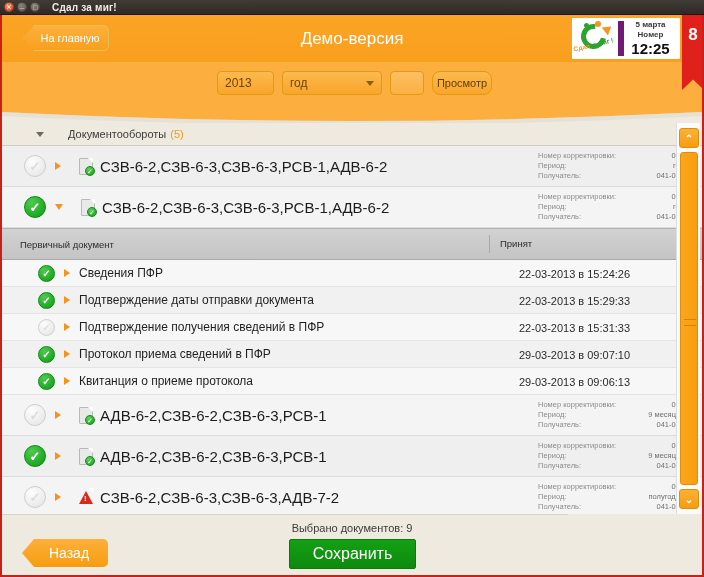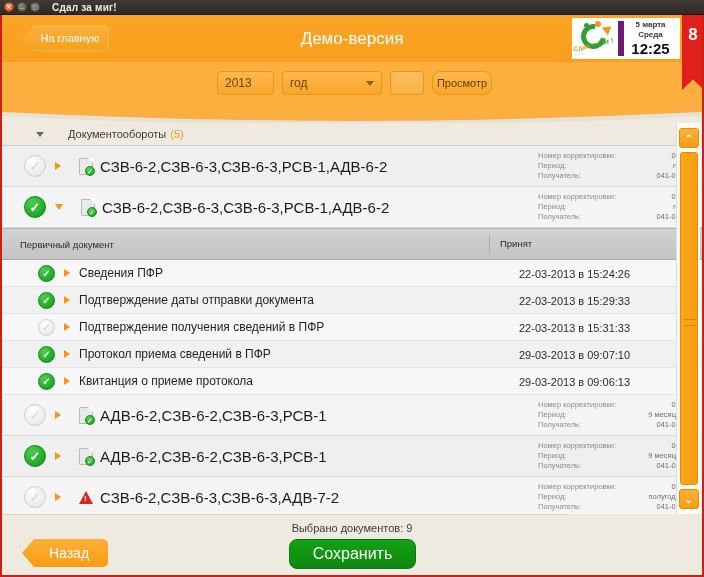--- a/index.html
+++ b/index.html
@@ -383,21 +383,21 @@
     color: #fff; font-size: 14px;
     display: flex; align-items: center; justify-content: center;
     padding-left: 8px;
     clip-path: polygon(12px 0, 100% 0, 100% 100%, 12px 100%, 0 50%);
     cursor: pointer;
   }
   .save-btn {
     position: absolute; left: 287px; top: 24px;
     width: 127px; height: 30px;
     background: linear-gradient(#14a014, #0e8a0e);
-    border: 1px solid #0b7a0b; border-radius: 8px;
+    border: 1px solid #0b7a0b; border-radius: 2px;
     color: #fff; font-size: 16px;
     display: flex; align-items: center; justify-content: center;
     cursor: pointer;
   }
 </style>
 </head>
 <body>
 
 <div id="app">
 
@@ -419,21 +419,21 @@
           <div class="logo-ring"></div>
           <div class="logo-dot-l"></div>
           <div class="logo-dot-r"></div>
           <div class="logo-arrow"></div>
           <div class="logo-text">
             <span>Сдал</span><b>за миг !</b>
           </div>
         </div>
         <div class="date-box">
           <div class="date-l1">5 марта</div>
-          <div class="date-l2">Среда</div>
+          <div class="date-l2">Номер</div>
           <div class="date-time">12:25</div>
         </div>
       </div>
     </div>
 
     <div class="ribbon">8</div>
 
     <div class="filterbar">
       <div class="sel w1">
         <span class="cap">2013</span>

